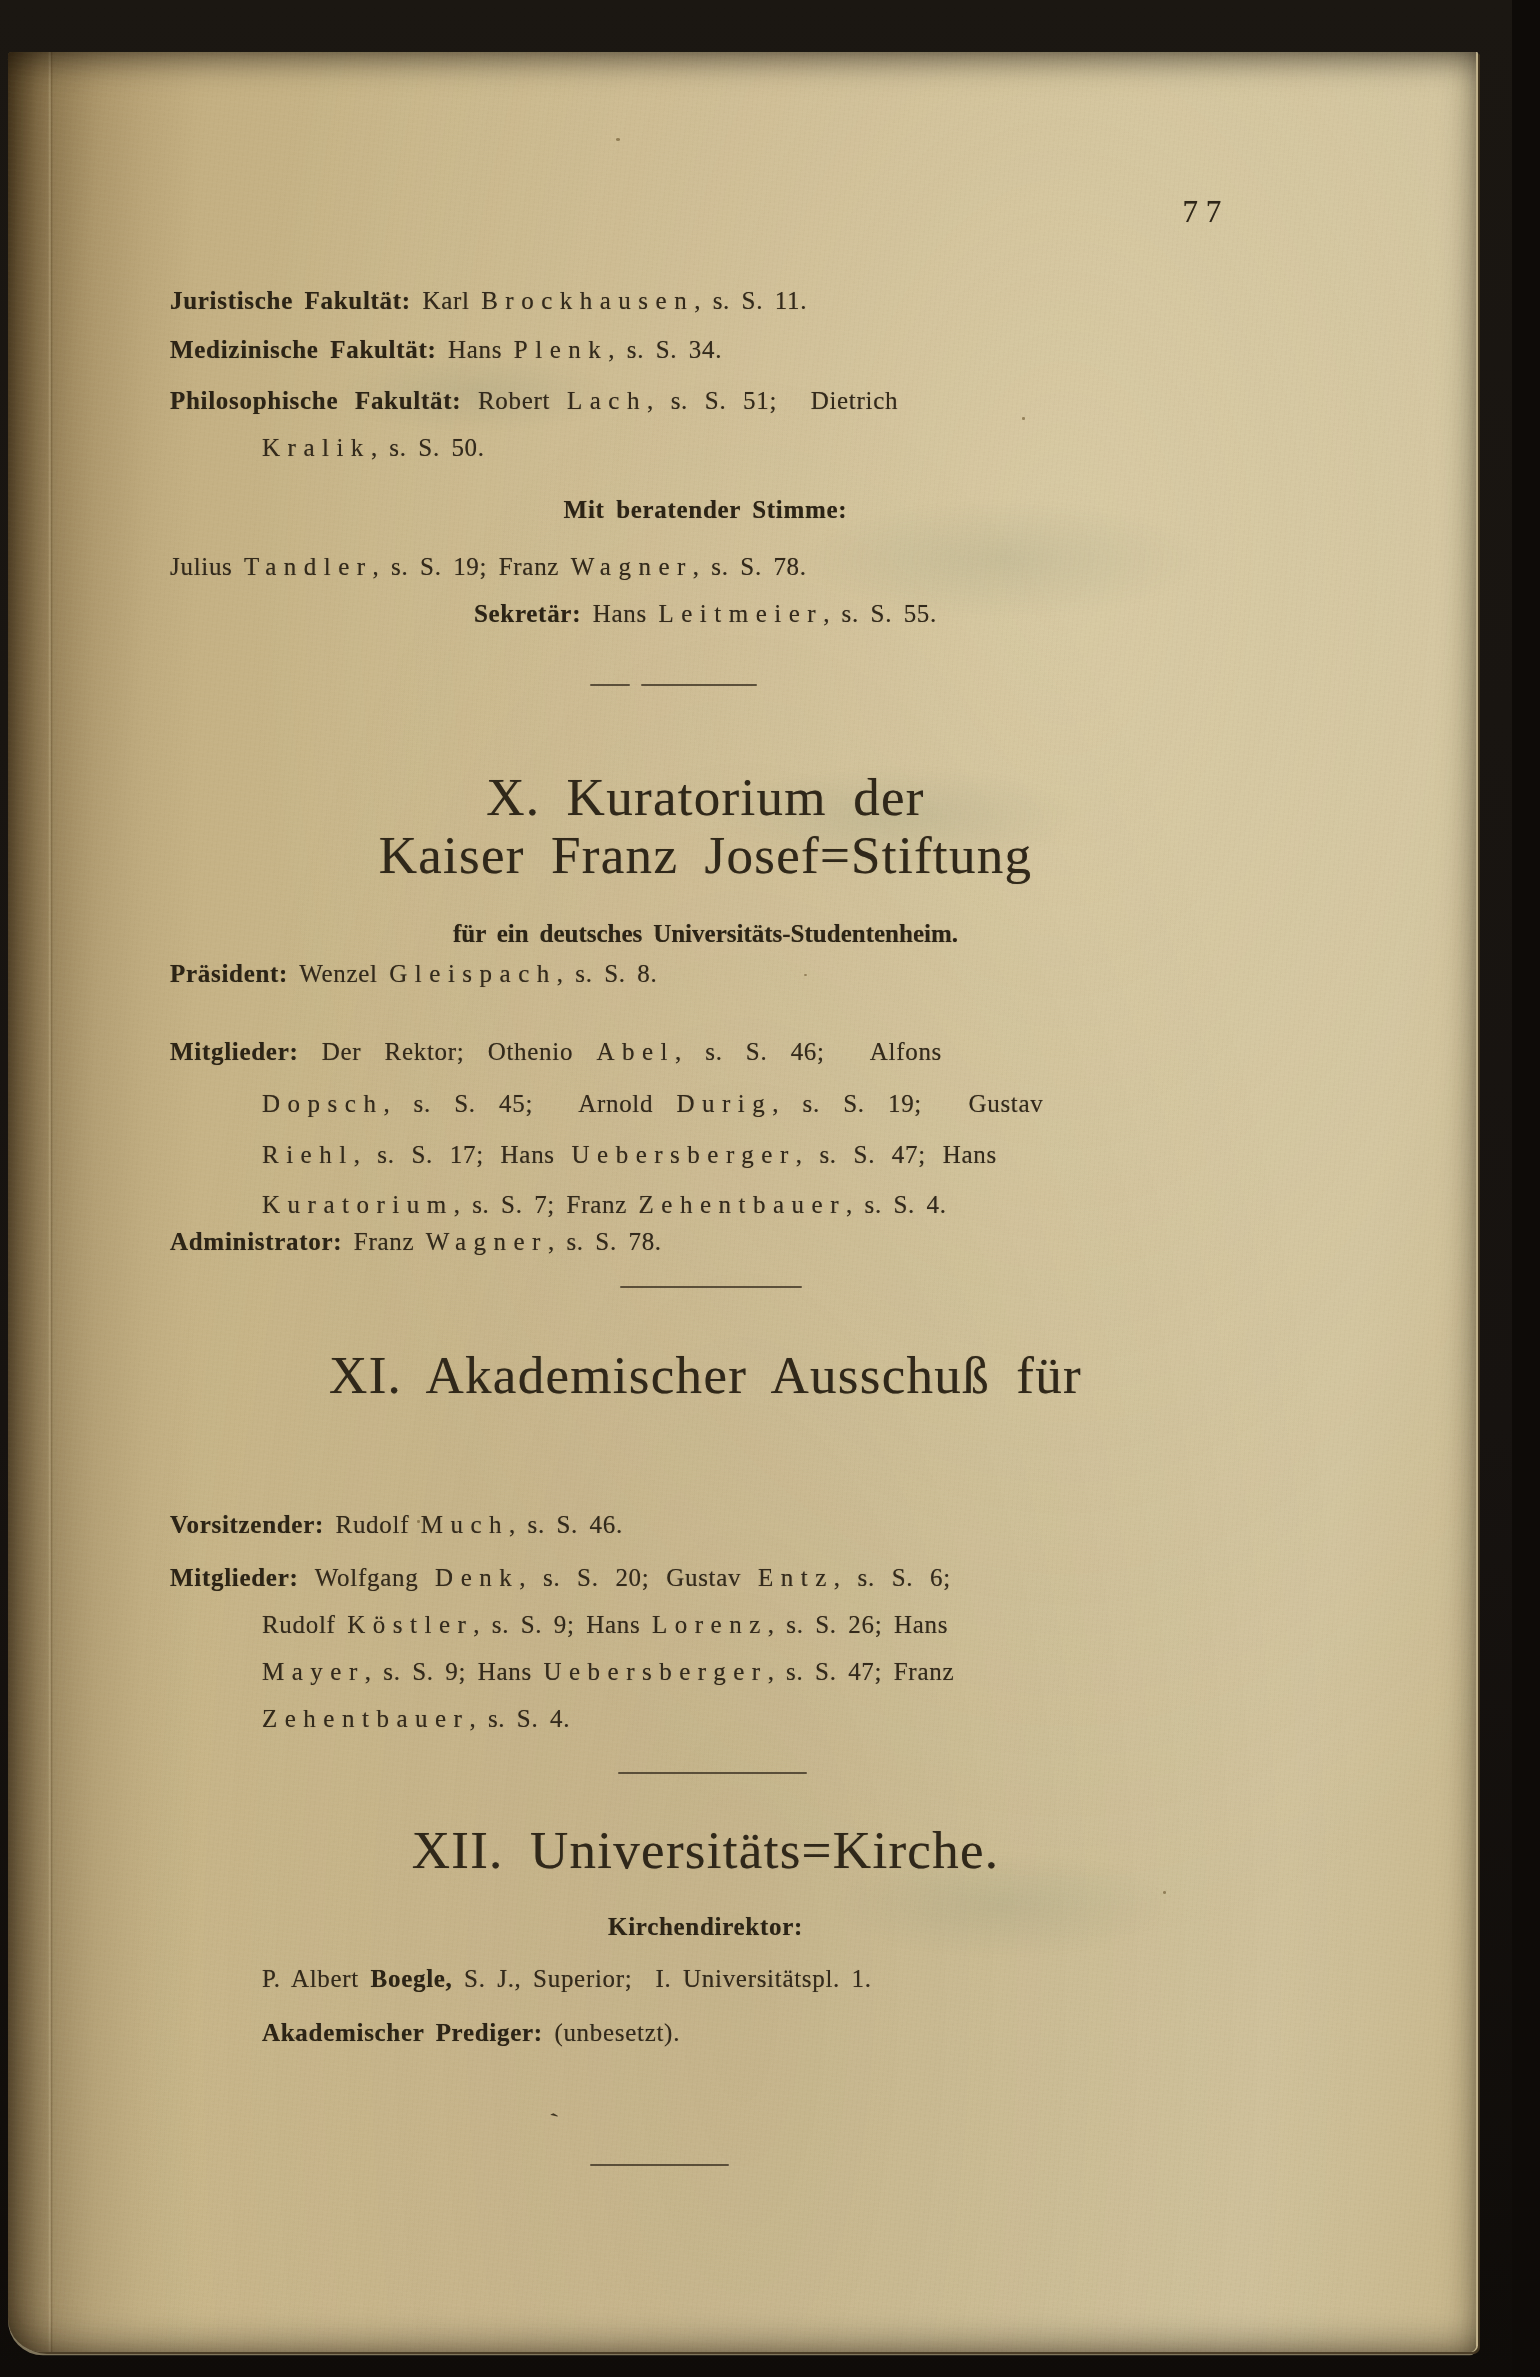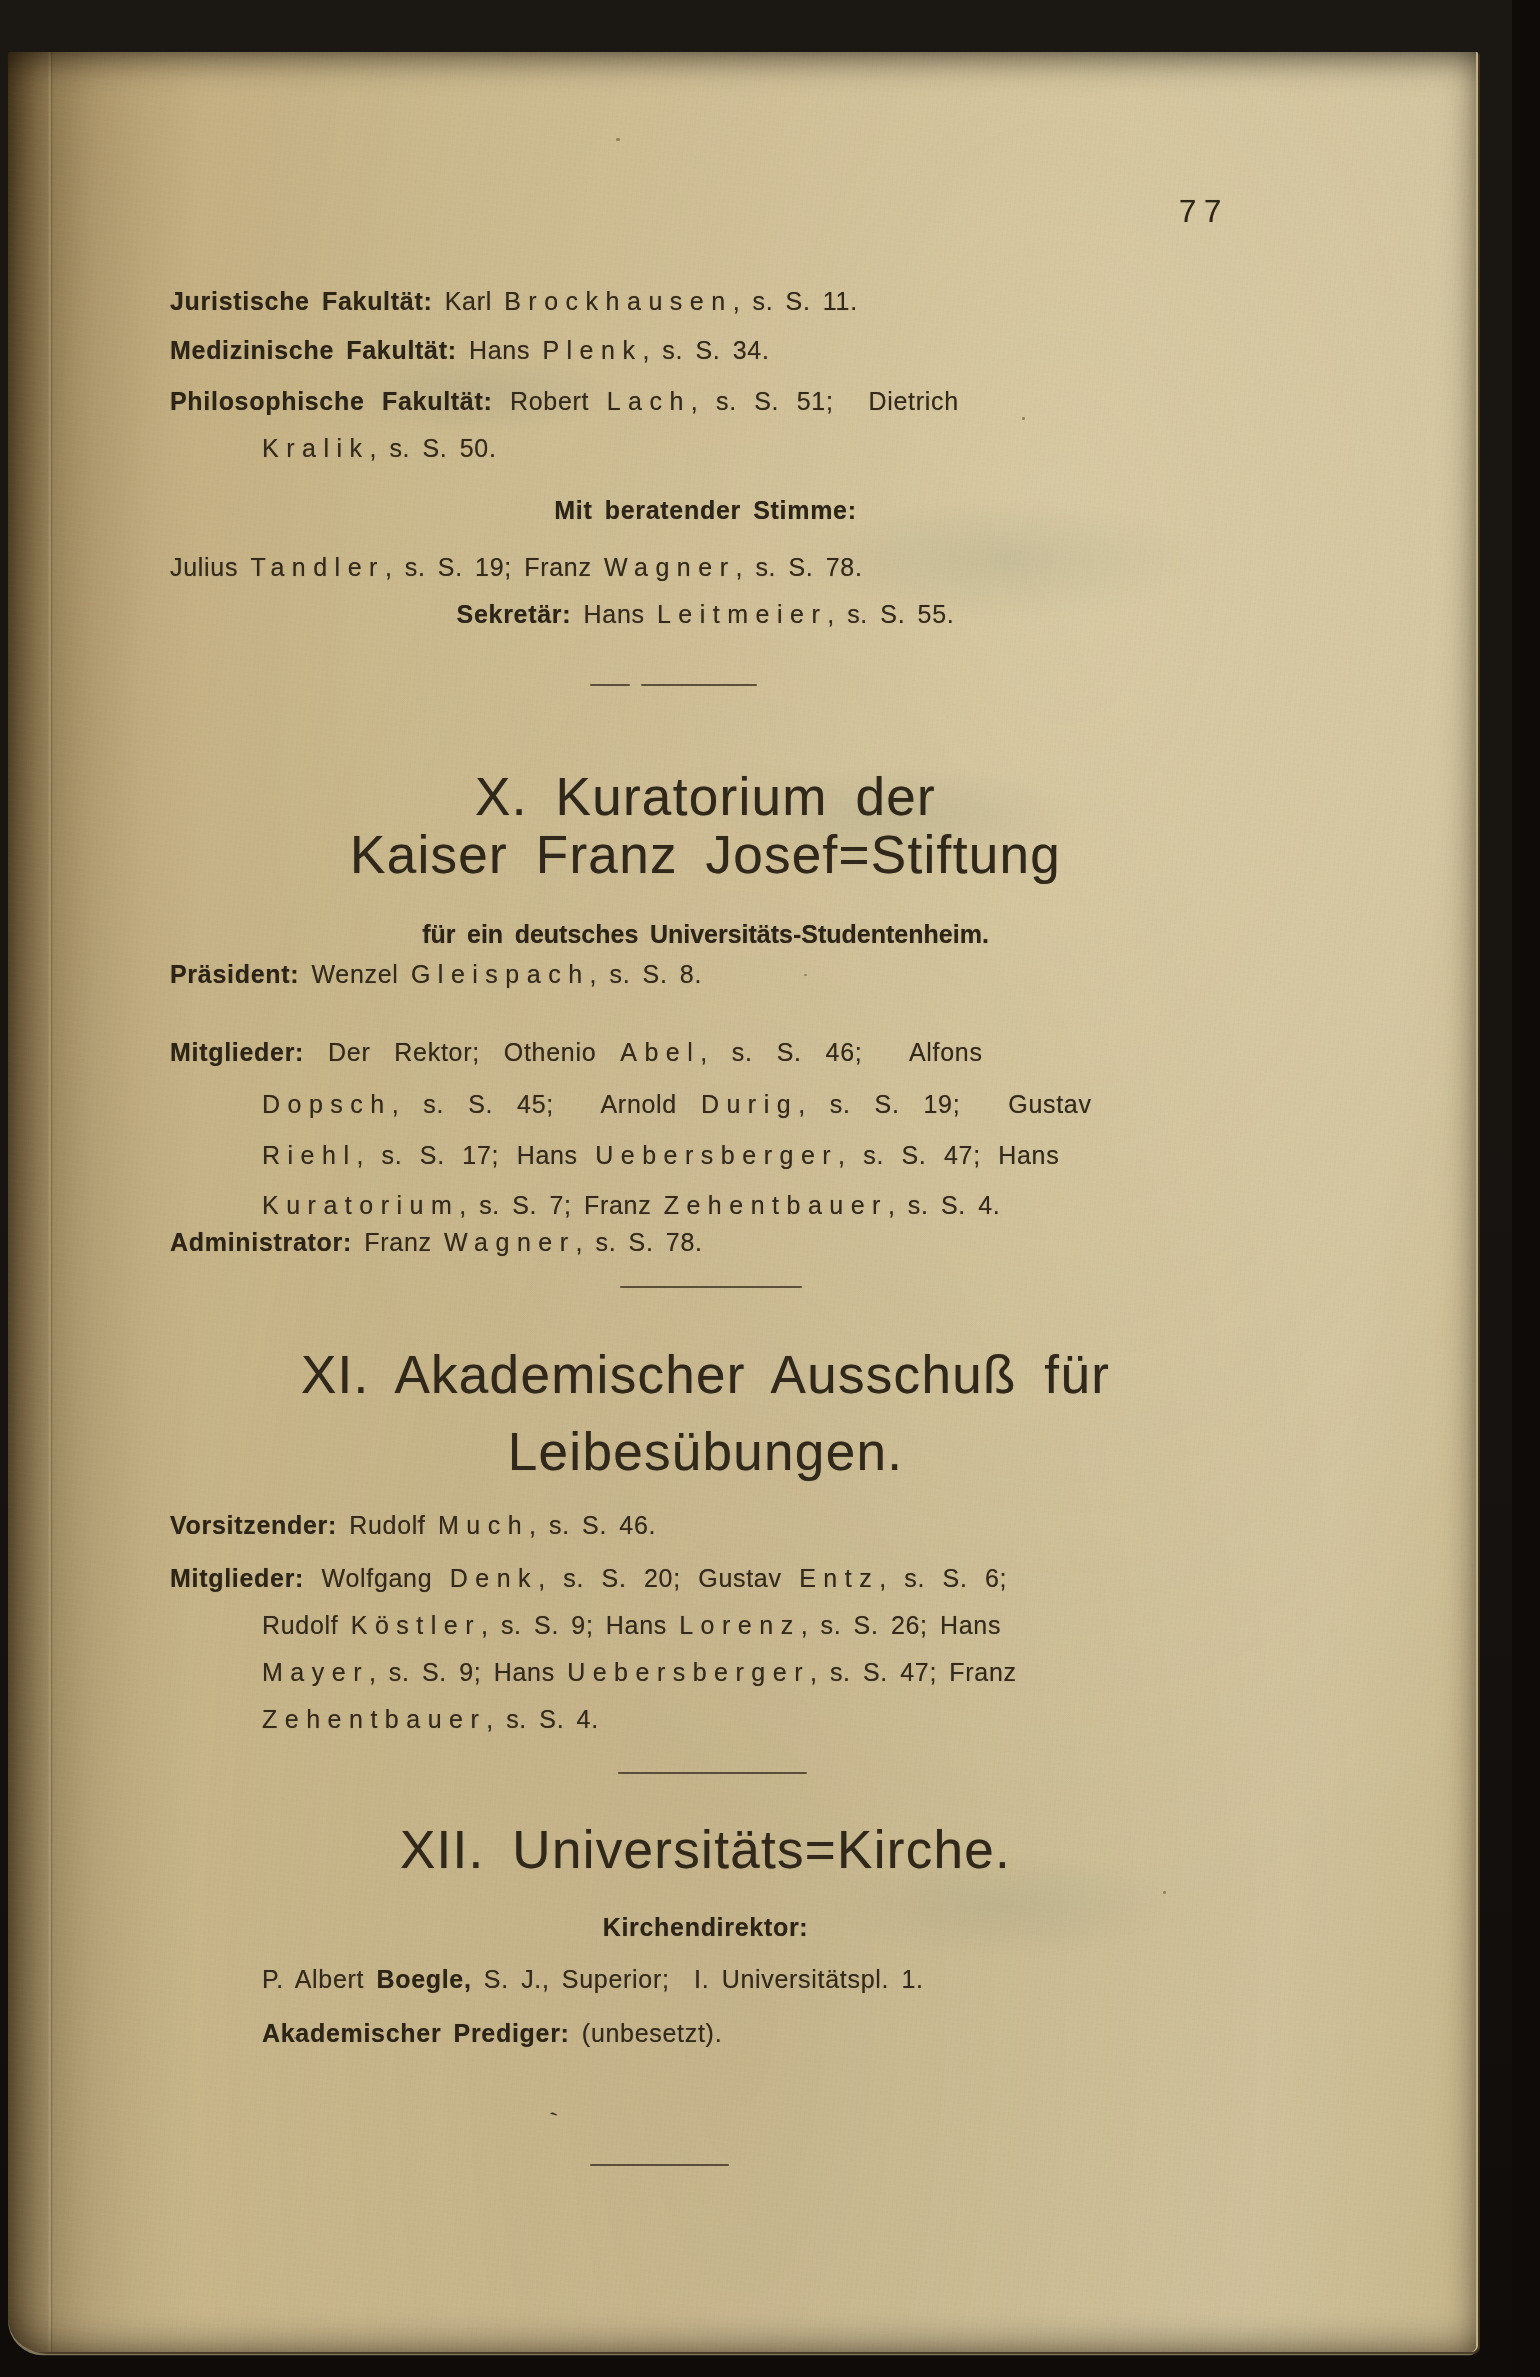--- a/index.html
+++ b/index.html
@@ -1,21 +1,21 @@
 <!DOCTYPE html>
 <html style="font-size:10.4px"><head>
 <meta charset="utf-8">
 <style>
   html,body{margin:0;padding:0;background:#0e0b08;}
   #scan{
     position:relative;
     width:1512px;height:2377px;
     background:linear-gradient(180deg,#1b1712 0%,#171310 60%,#0f0c09 100%);
     overflow:hidden;
-    font-family:Liberation Sans, sans-serif;
+    font-family:Liberation Serif, serif;
   }
   #paper{
     position:absolute;top:52px;left:7.8px;right:36px;bottom:25px;
     background:
       radial-gradient(ellipse at 72% 22%, rgba(255,246,216,.18), transparent 55%),
       radial-gradient(ellipse at 50% 85%, rgba(120,98,55,.10), transparent 60%),
       linear-gradient(97deg,#8d7950 0%,#ab9568 2%,#bca678 6%,#c4b083 12%,#c8b68a 24%,#cbb990 42%,#cfc098 66%,#d0c29c 86%,#c7b68b 100%);
     border-radius:3.9px 1.3px 6.5px 35px;
     box-shadow:2px 0 0 rgba(224,209,166,.8), 3.9px 2px 0 rgba(70,56,34,.9), 0 3.3px 0 rgba(222,206,160,.55);
   }
@@ -101,21 +101,20 @@
   <div class="line" style="top:948px;margin-top:12px;"><span class="seg-bold">Präsident:</span><span class="seg-normal"> Wenzel </span><span class="seg-spaced">Gleispach</span><span class="seg-normal">, s. S. 8.</span></div>
   <div class="line xloose" style="top:1038px;"><span class="seg-bold">Mitglieder:</span><span class="seg-normal"> Der Rektor; Othenio </span><span class="seg-spaced">Abel</span><span class="seg-normal">, s. S. 46;  Alfons</span></div>
   <div class="line indent xloose" style="top:1090px;"><span class="seg-spaced">Dopsch</span><span class="seg-normal">, s. S. 45;  Arnold </span><span class="seg-spaced">Durig</span><span class="seg-normal">, s. S. 19;  Gustav</span></div>
   <div class="line indent loose" style="top:1141px;"><span class="seg-spaced">Riehl</span><span class="seg-normal">, s. S. 17; Hans </span><span class="seg-spaced">Uebersberger</span><span class="seg-normal">, s. S. 47; Hans</span></div>
   <div class="line indent" style="top:1191px;"><span class="seg-spaced">Kuratorium</span><span class="seg-normal">, s. S. 7; Franz </span><span class="seg-spaced">Zehentbauer</span><span class="seg-normal">, s. S. 4.</span></div>
   <div class="line" style="top:1228px;"><span class="seg-bold">Administrator:</span><span class="seg-normal"> Franz </span><span class="seg-spaced">Wagner</span><span class="seg-normal">, s. S. 78.</span></div>
 
   <div class="rule" style="top:1286px;left:620px;width:182px;"></div>
 
   <div class="line center heading" style="top:1345px;"><span class="seg-normal">XI. Akademischer Ausschuß für</span></div>
-  <div class="line center heading" style="top:1422px;"><span class="seg-normal">Leibesübungen.</span></div>
   <div class="line" style="top:1511px;"><span class="seg-bold">Vorsitzender:</span><span class="seg-normal"> Rudolf </span><span class="seg-spaced">Much</span><span class="seg-normal">, s. S. 46.</span></div>
   <div class="line loose" style="top:1564px;"><span class="seg-bold">Mitglieder:</span><span class="seg-normal"> Wolfgang </span><span class="seg-spaced">Denk</span><span class="seg-normal">, s. S. 20; Gustav </span><span class="seg-spaced">Entz</span><span class="seg-normal">, s. S. 6;</span></div>
   <div class="line indent" style="top:1611px;"><span class="seg-normal">Rudolf </span><span class="seg-spaced">Köstler</span><span class="seg-normal">, s. S. 9; Hans </span><span class="seg-spaced">Lorenz</span><span class="seg-normal">, s. S. 26; Hans</span></div>
   <div class="line indent" style="top:1658px;"><span class="seg-spaced">Mayer</span><span class="seg-normal">, s. S. 9; Hans </span><span class="seg-spaced">Uebersberger</span><span class="seg-normal">, s. S. 47; Franz</span></div>
   <div class="line indent" style="top:1705px;"><span class="seg-spaced">Zehentbauer</span><span class="seg-normal">, s. S. 4.</span></div>
 
   <div class="rule" style="top:1772px;left:618px;width:189px;"></div>
 
   <div class="line center heading" style="top:1820px;"><span class="seg-normal">XII. Universitäts=Kirche.</span></div>
   <div class="line center" style="top:1913px;"><span class="seg-bold">Kirchendirektor:</span></div>

